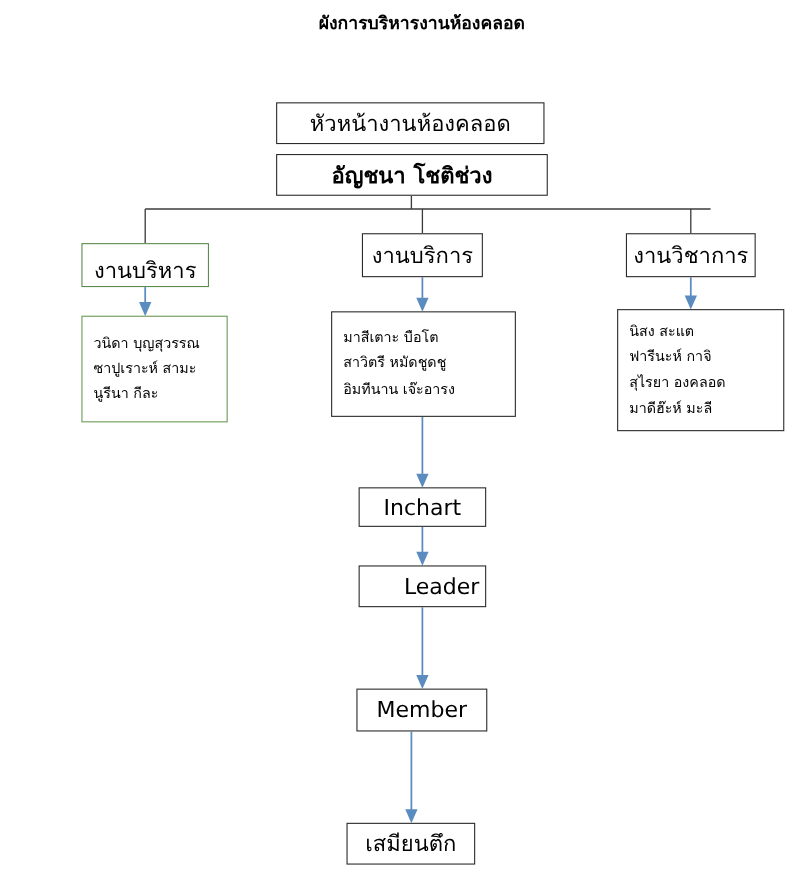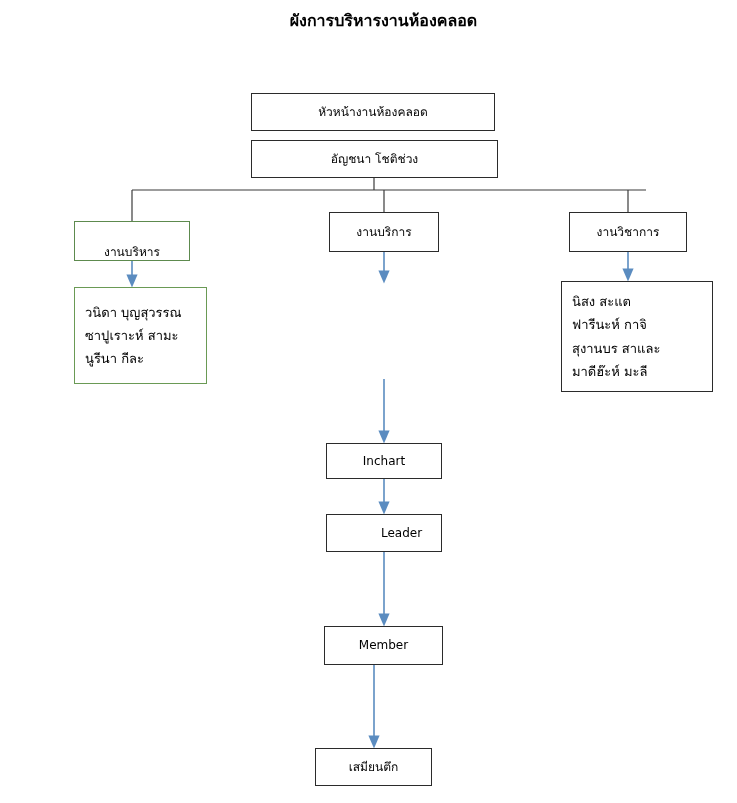--- a/index.html
+++ b/index.html
@@ -26,21 +26,21 @@
     pointer-events: none;
   }
   .box {
     position: absolute;
     border: 1px solid #2b2b2b;
     background: #ffffff;
     display: flex;
     align-items: center;
     justify-content: center;
     text-align: center;
-    font-size: 12px;
+    font-size: 20px;
     line-height: 1.35;
     z-index: 2;
   }
   .box.green { border: 1px solid #5d8a4e; align-items: flex-end; }
   .namebox {
     position: absolute;
     border: 1px solid #2b2b2b;
     background: #ffffff;
     display: flex;
     flex-direction: column;
@@ -58,21 +58,21 @@
   #title {
     position: absolute;
     left: 0; top: 8px;
     width: 737px;
     text-align: center;
     font-size: 16px;
     font-weight: bold;
   }
   
   #box-head       { left: 236px; top: 93px;  width: 244px; height: 38px; }
-  #box-head-name  { left: 236px; top: 140px; width: 247px; height: 38px; }
+  #box-head-name  { left: 236px; top: 140px; width: 247px; height: 38px; font-weight: bold; }
   
   #box-admin      { left: 59px;  top: 221px; width: 116px; height: 40px; }
   #box-service    { left: 314px; top: 212px; width: 110px; height: 40px; }
   #box-academic   { left: 554px; top: 212px; width: 118px; height: 40px; }
   
   #names-admin    { left: 59px;  top: 287px; width: 133px; height: 97px; }
   #names-service  { left: 286px; top: 283px; width: 168px; height: 96px; }
   #names-academic { left: 546px; top: 281px; width: 152px; height: 111px; }
   
   #box-inchart    { left: 311px; top: 443px; width: 116px; height: 36px; text-align: right; }
@@ -125,24 +125,29 @@
   </div>
   <div class="box" id="box-academic">
     <span>งานวิชาการ</span>
   </div>
 
   <div class="namebox green" id="names-admin">
     <span class="nm">วนิดา  บุญสุวรรณ</span>
     <span class="nm">ซาปูเราะห์ สามะ</span>
     <span class="nm">นูรีนา กีละ</span>
   </div>
+  <div class="namebox" id="names-service">
+    <span class="nm">มาสีเตาะ บือโต</span>
+    <span class="nm">สาวิตรี หมัดชูดชู</span>
+    <span class="nm">อิมทีนาน เจ๊ะอารง</span>
+  </div>
   <div class="namebox" id="names-academic">
     <span class="nm">นิสง สะแต</span>
     <span class="nm">ฟารีนะห์ กาจิ</span>
-    <span class="nm">สุงานบร สาและ</span>
+    <span class="nm">สุไรยา องคลอด</span>
     <span class="nm">มาดีฮ๊ะห์ มะลี</span>
   </div>
 
   <div class="box" id="box-inchart">
     <span>Inchart</span>
   </div>
   <div class="box" id="box-leader">
     <span>Leader</span>
   </div>
   <div class="box" id="box-member">

